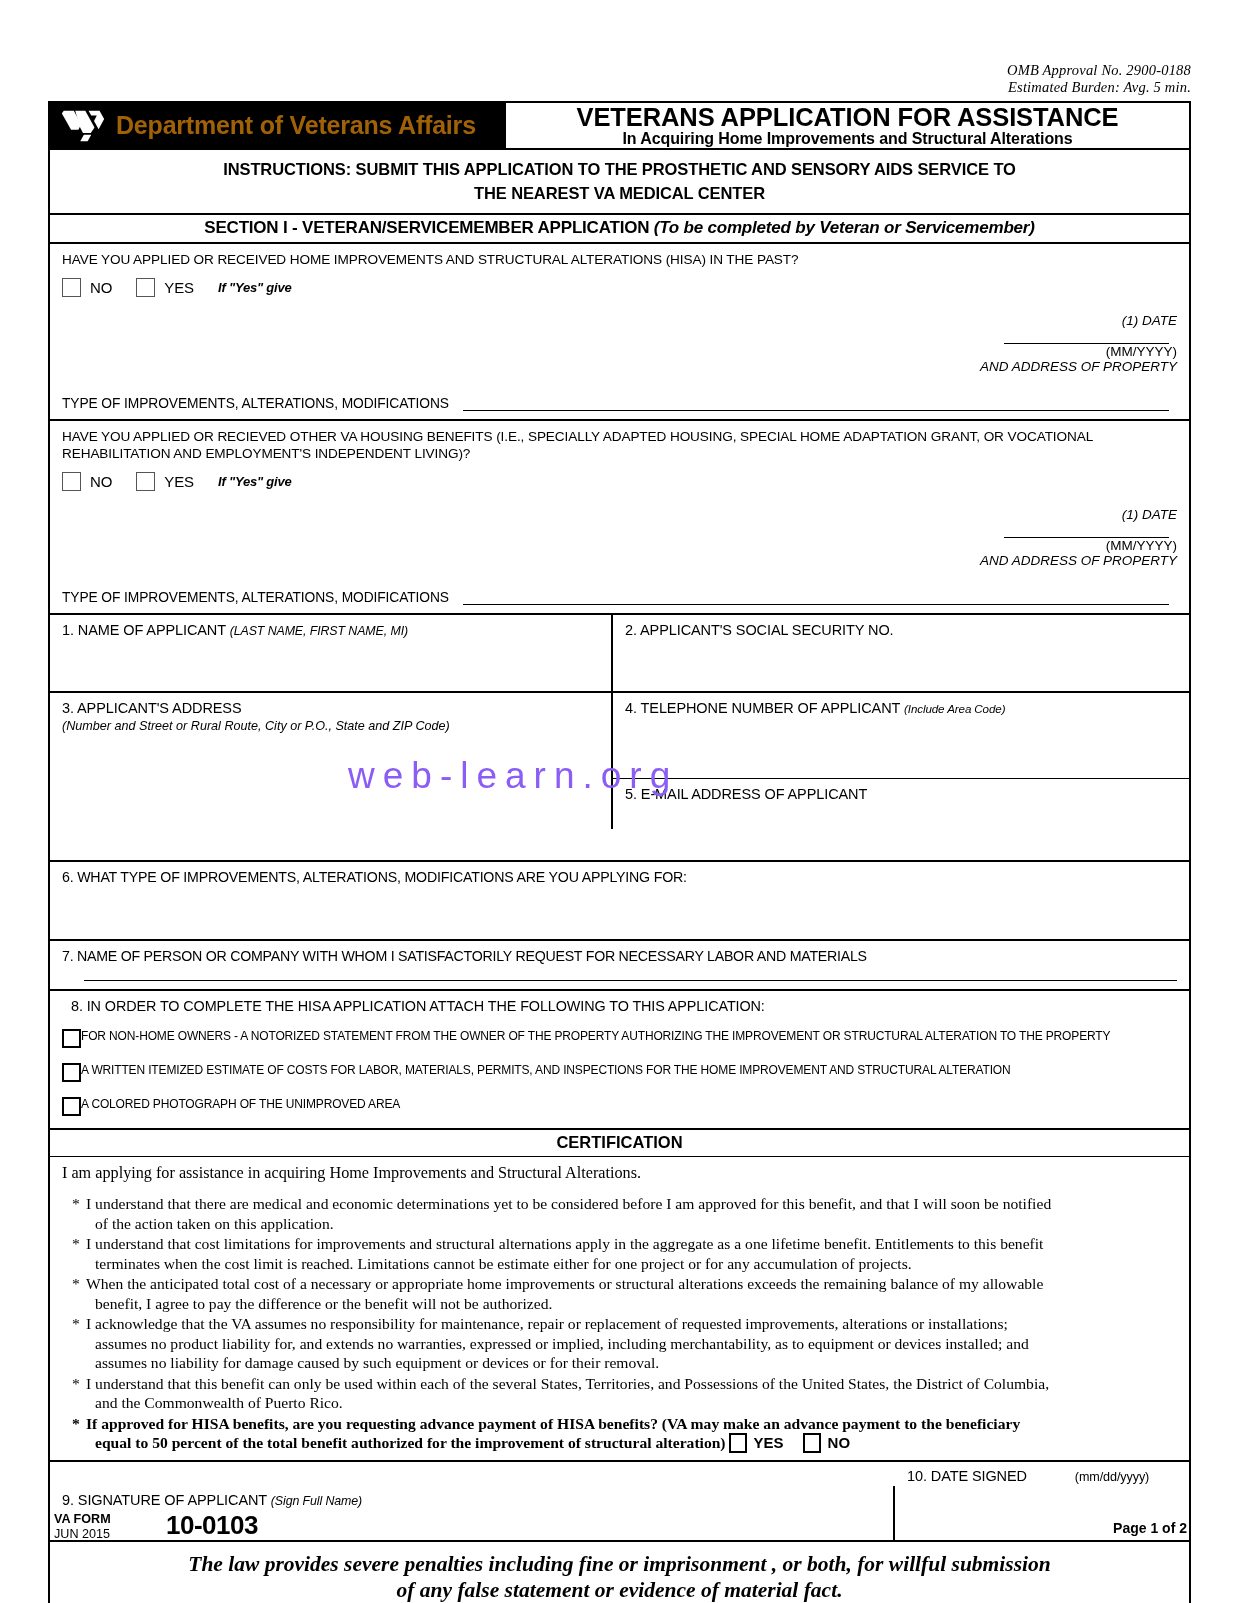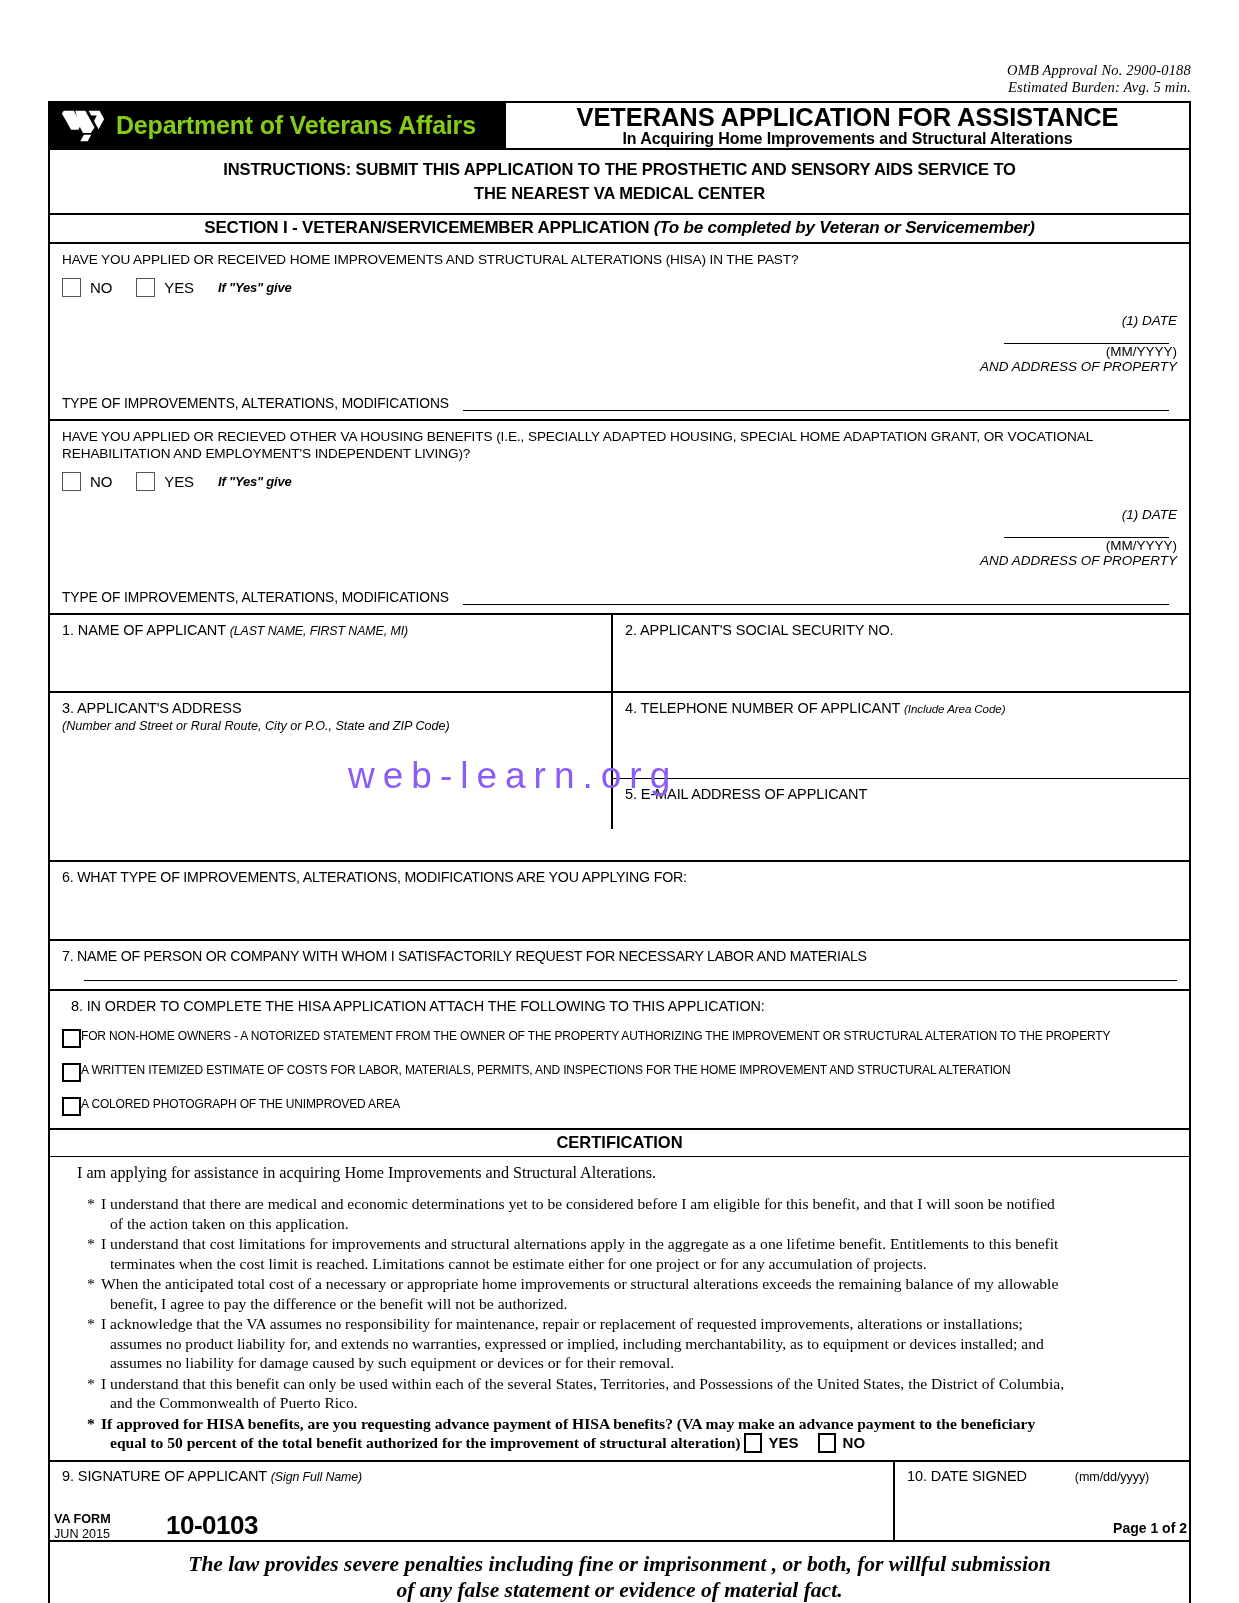--- a/index.html
+++ b/index.html
@@ -41,21 +41,21 @@
 
   
   .masthead {
     display: flex;
     height: 47px;
     border-bottom: 2.5px solid #000;
     box-sizing: border-box;
   }
   .brand {
     background: #000;
-    color: #84cc16;
+    color: #a16207;
     width: 456px;
     display: flex;
     align-items: center;
     padding-left: 10px;
     box-sizing: border-box;
     flex: none;
   }
   .va-logo { width: 46px; height: 34px; flex: none; }
   .brand-name {
     font-size: 25px;
@@ -211,35 +211,35 @@
   .cert-band {
     text-align: center;
     font-size: 16.5px;
     font-weight: bold;
     padding: 3px 0 4px;
     border-bottom: 1.6px solid #000;
     border-top: 2.5px solid #000;
   }
   .cert-body {
     font-family: "Liberation Serif", serif;
-    padding: 7px 10px 6px 27px;
+    padding: 7px 10px 6px 12px;
   }
   .cert-intro { font-size: 16.2px; margin-bottom: 11px; }
   .bullet { display: flex; font-size: 15.6px; line-height: 19.5px; margin-bottom: 1px; }
   .bullet .star { width: 24px; flex: none; text-align: left; padding-left: 10px; box-sizing: border-box; }
   .bullet .btext { flex: 1; text-indent: 0; }
   .bullet .btext .ind { display: block; padding-left: 9px; }
   .bullet.bold { font-weight: bold; }
   .advrow { display: flex; align-items: center; padding-left: 9px; }
   .adv-ck { width: 18px; height: 20px; border: 2px solid #000; box-sizing: border-box; flex: none; margin-left: 3px; }
   .adv-lbl { font-family: "Liberation Sans", sans-serif; font-size: 15px; font-weight: bold; margin: 0 16px 0 7px; }
 
   
   .sig-row { display: flex; border-top: 2.2px solid #000; height: 78px; }
-  .sig-left { width: 845px; flex: none; border-right: 2.2px solid #000; box-sizing: border-box; padding: 6px 12px; }
+  .sig-left { width: 845px; flex: none; border-right: 2.2px solid #000; box-sizing: border-box; padding: 6px 12px; margin-top: 24px; }
   .sig-right { flex: 1; padding: 6px 12px; }
   .sig-lbl { font-size: 14.5px; letter-spacing: -0.1px; }
   .sig-lbl .hint { font-style: italic; font-size: 12.4px; }
   .sig-lbl .hint2 { font-size: 12.6px; margin-left: 44px; }
 
   
   .penalty {
     border-top: 2.5px solid #000;
     text-align: center;
     font-family: "Liberation Serif", serif;
@@ -418,21 +418,21 @@
     </div>
   </div>
 
   <div class="cert-band">CERTIFICATION</div>
   <div class="cert-body">
     <div class="cert-intro">I am applying for assistance in acquiring Home Improvements and Structural Alterations.</div>
 
     <div class="bullet">
       <span class="star">*</span>
       <span class="btext">
-        <span>I understand that there are medical and economic determinations yet to be considered before I am eligible for this benefit, and that I will soon be notified</span>
+        <span>I understand that there are medical and economic determinations yet to be considered before I am approved for this benefit, and that I will soon be notified</span>
         <span class="ind">of the action taken on this application.</span>
       </span>
     </div>
 
     <div class="bullet">
       <span class="star">*</span>
       <span class="btext">
         <span>I understand that cost limitations for improvements and structural alternations apply in the aggregate as a one lifetime benefit.  Entitlements to this benefit</span>
         <span class="ind">terminates when the cost limit is reached.  Limitations cannot be estimate either for one project or for any accumulation of projects.</span>
       </span>

